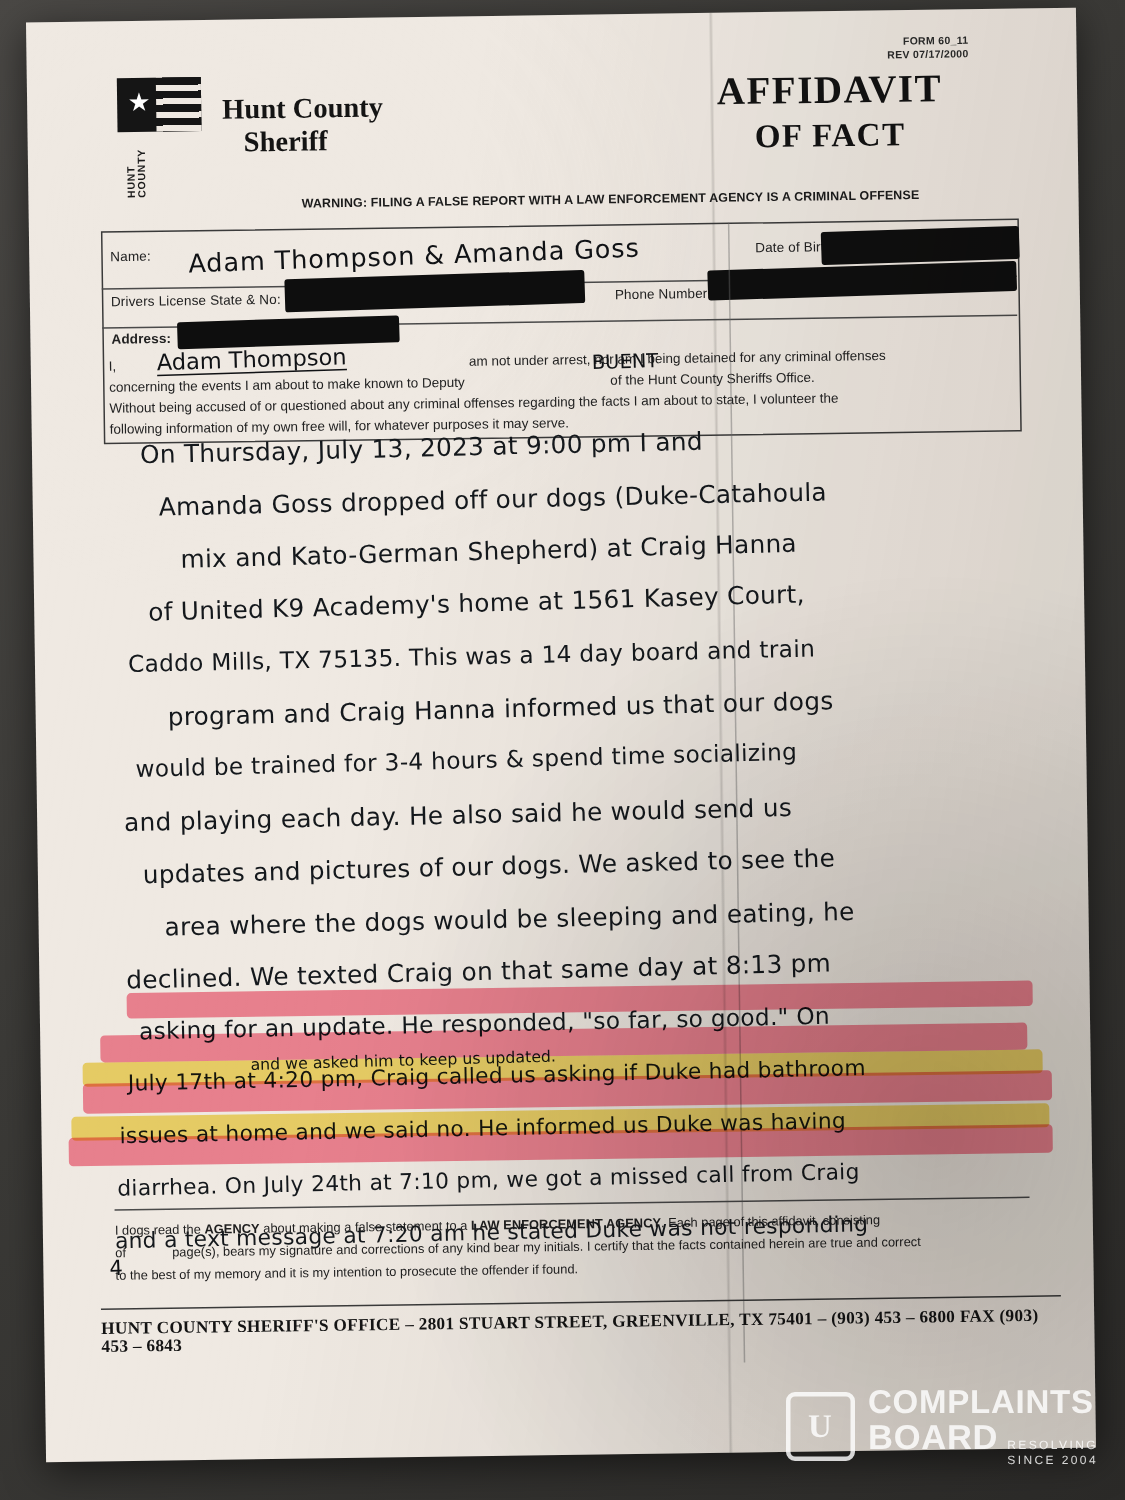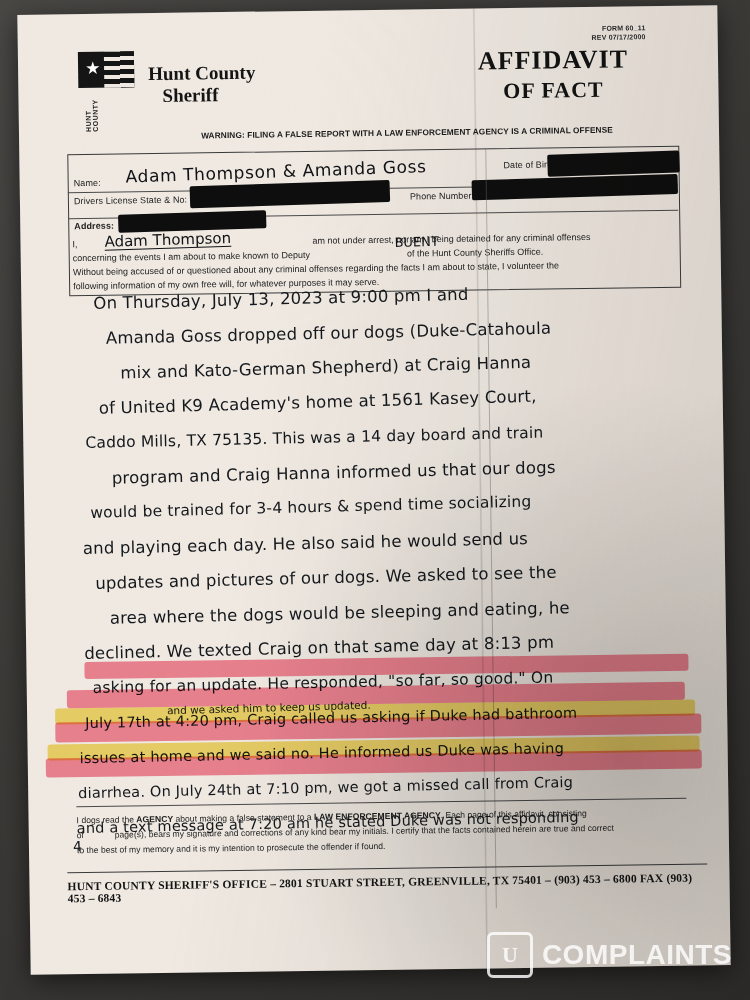--- a/index.html
+++ b/index.html
@@ -297,21 +297,21 @@
     display: flex;
     align-items: center;
     justify-content: center;
     font-family: "Liberation Serif", serif;
     font-size: 22px;
     font-weight: bold;
     line-height: 1;
   }
   #watermark .wm-text { line-height: 1.05; }
   #watermark .wm1 {
-    font-size: 28px;
+    font-size: 22px;
     font-weight: bold;
     letter-spacing: .5px;
   }
   #watermark .wm2 {
     font-size: 23px;
     font-weight: bold;
     letter-spacing: .5px;
   }
   #watermark .wm3 {
     font-size: 8px;
@@ -356,21 +356,21 @@
         <div class="t1">AFFIDAVIT</div>
         <div class="t2">OF FACT</div>
       </div>
 
       <div class="warning">WARNING: FILING A FALSE REPORT WITH A LAW ENFORCEMENT AGENCY IS A CRIMINAL OFFENSE</div>
 
       <div class="frame"></div>
       <div class="hline" style="top:178px;"></div>
       <div class="hline" style="top:204px;"></div>
 
-      <div class="flabel" style="left:54px; top:164px;">Name:</div>
+      <div class="flabel" style="left:54px; top:152px;">Name:</div>
       <div class="flabel" style="left:484px; top:152px;">Date of Birth:</div>
       <div class="flabel" style="left:54px; top:182px;">Drivers License State &amp; No:</div>
       <div class="flabel" style="left:390px; top:182px;">Phone Number:</div>
       <div class="flabel" style="left:54px; top:207px;font-weight:bold;">Address:</div>
 
       <div class="hand hw-name">Adam Thompson &amp; Amanda Goss</div>
 
       <div class="redact" style="left:528px; top:146px; width:132px; height:22px; transform:rotate(-1deg);"></div>
       <div class="redact" style="left:170px; top:172px; width:200px; height:22px; transform:rotate(-1deg);"></div>
       <div class="redact" style="left:452px; top:170px; width:206px; height:20px; transform:rotate(-1deg);"></div>
@@ -441,16 +441,23 @@
       <div class="foot-rule"></div>
       <div class="foot-office">HUNT COUNTY SHERIFF'S OFFICE – 2801 STUART STREET, GREENVILLE, TX 75401 – (903) 453 – 6800  FAX (903) 453 – 6843</div>
 
     </div>
   </div>
 
   <div id="watermark">
     <div class="mark">U</div>
     <div class="wm-text">
       <div class="wm1">COMPLAINTS</div>
+      <div class="wm-right">
+        <div class="wm2">BOARD</div>
+        <div>
+          <div class="wm3">RESOLVING</div>
+          <div class="wm3">SINCE 2004</div>
+        </div>
+      </div>
     </div>
   </div>
 
 </div>
 
 </body></html>

